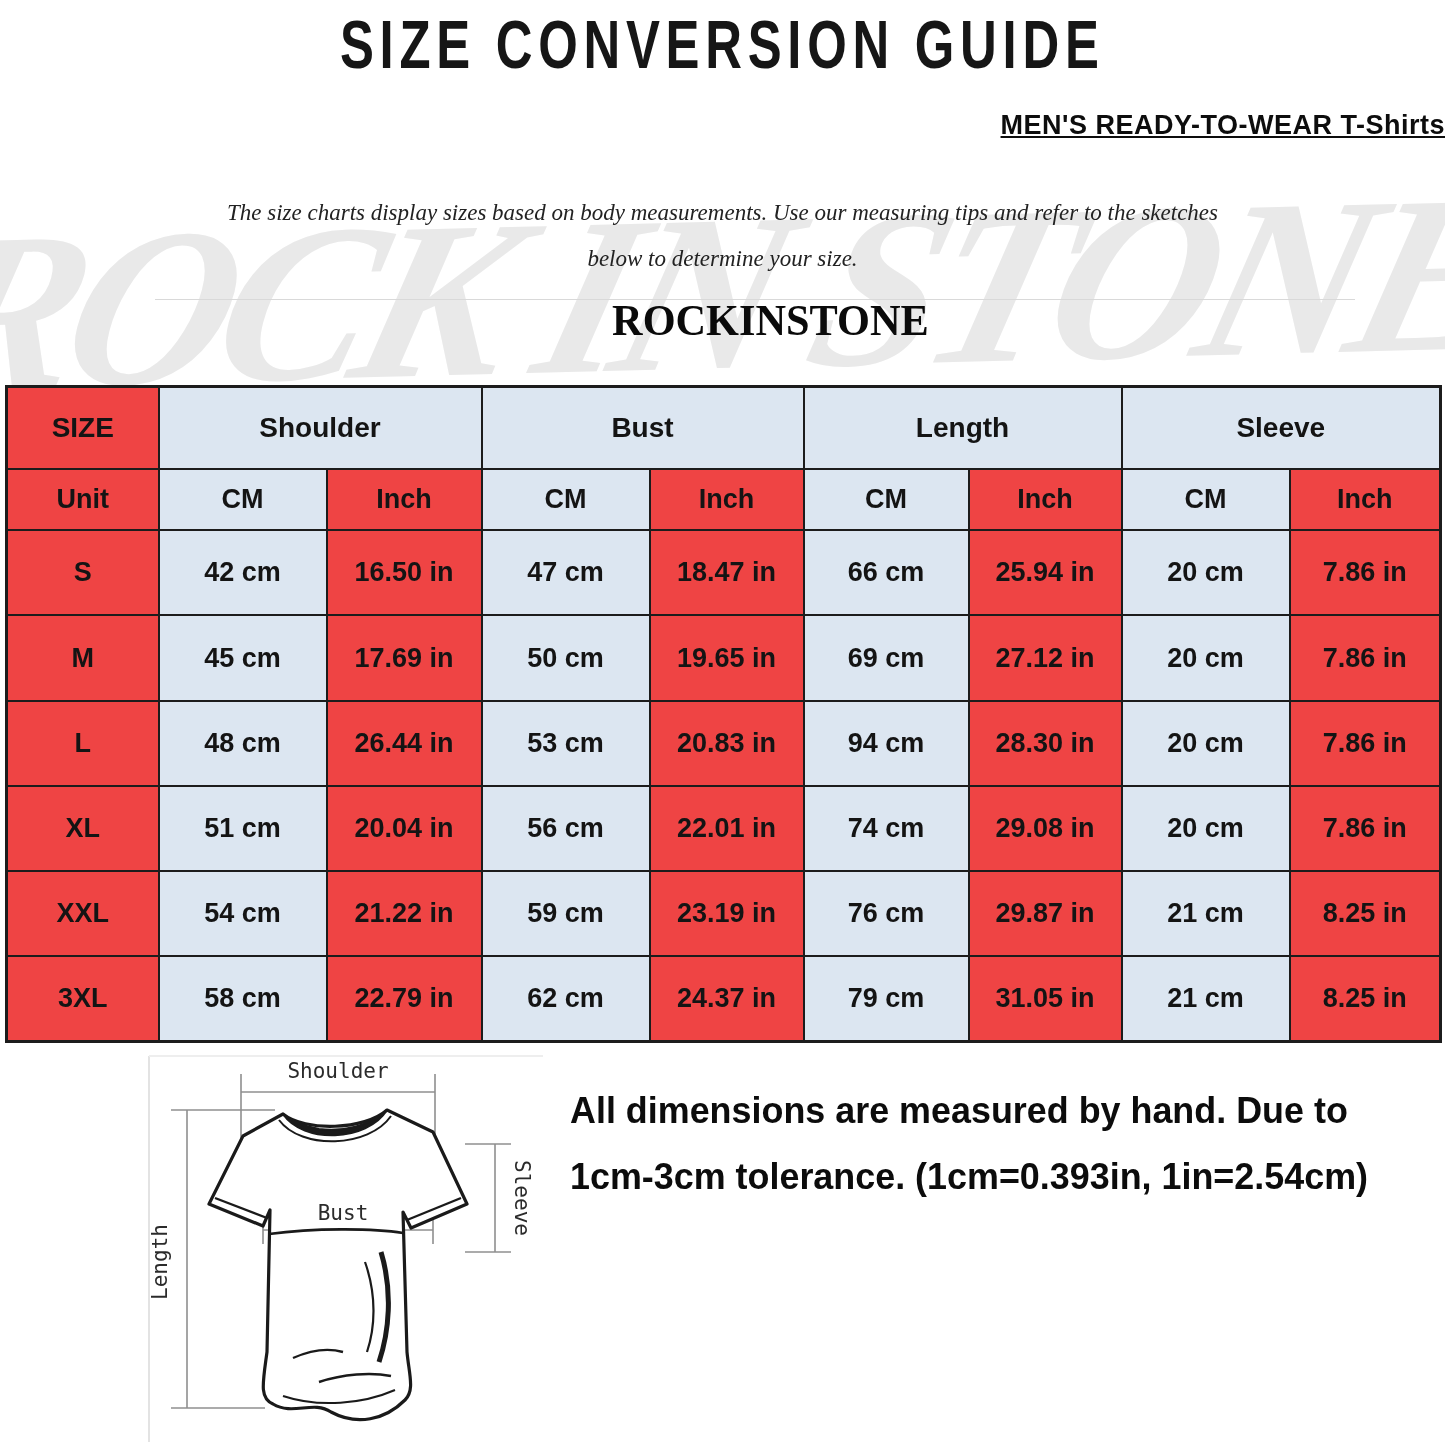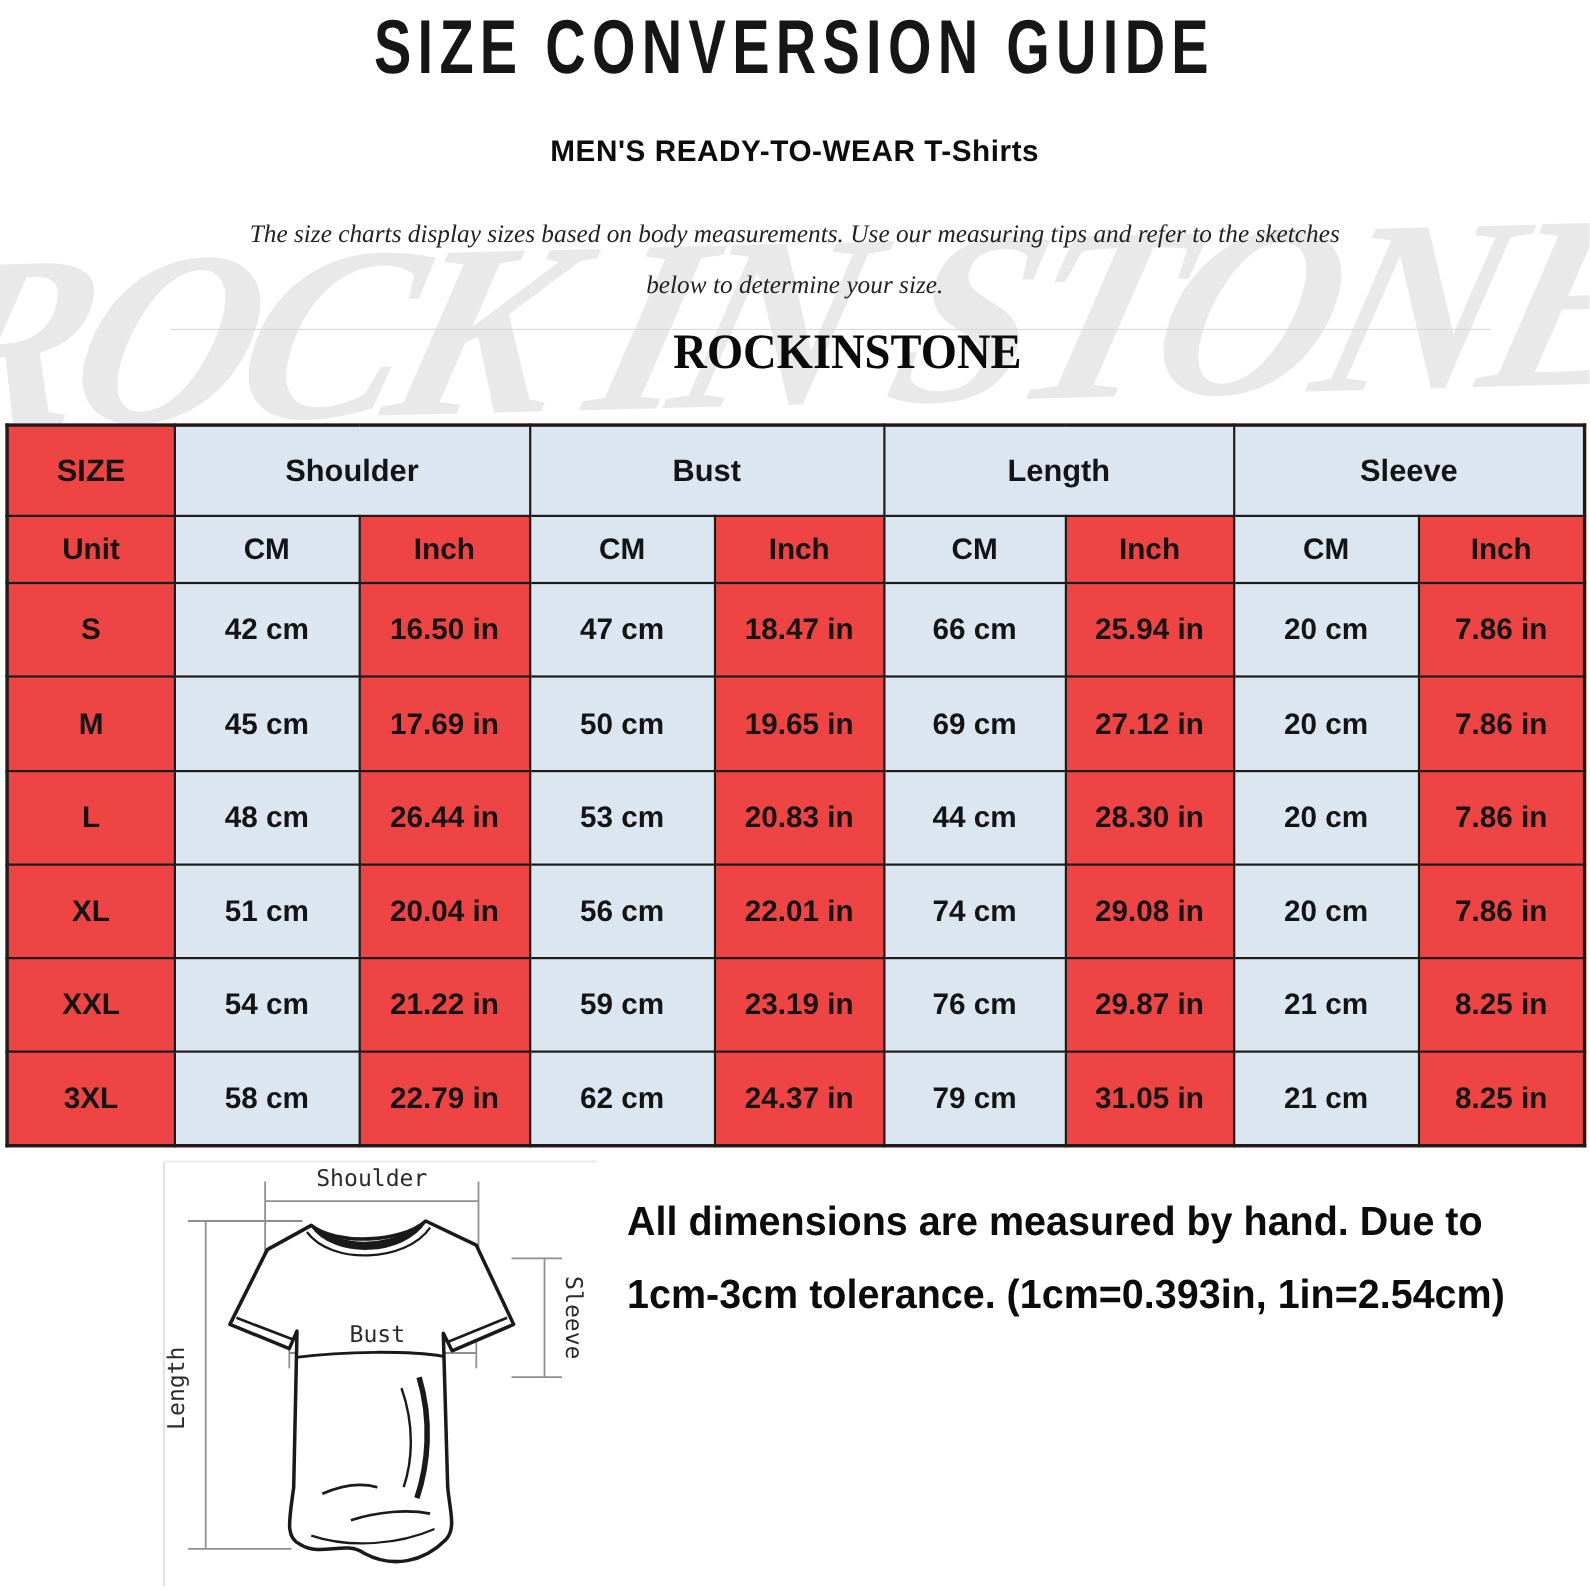--- a/index.html
+++ b/index.html
@@ -20,22 +20,22 @@
 
   
   .main-title{
     position:absolute;top:4px;left:0;width:100%;text-align:center;
   }
   .main-title span{
     display:inline-block;font-weight:700;font-size:62px;letter-spacing:7px;
     transform:scale(0.82,1.12);transform-origin:center top;color:#161616;
   }
   .subtitle{
-    position:absolute;top:122px;left:0;width:100%;text-align:center;
-    font-weight:700;font-size:27px;letter-spacing:0.5px;color:#0d0d0d;
+    position:absolute;top:110px;left:0;width:100%;text-align:right;
+    font-weight:700;font-size:27px;letter-spacing:0.5px;color:#0d0d0d;text-decoration:underline;
   }
   .description{
     position:absolute;top:190px;left:0;width:100%;text-align:center;
     font-family:"Liberation Serif",serif;font-style:italic;
     font-size:23px;line-height:46px;color:#222;
   }
   .thin-rule{
     position:absolute;top:299px;left:155px;width:1200px;height:0;
     border-top:1px solid #d9d9d9;
   }
@@ -160,21 +160,21 @@
         <td>27.12 in</td>
         <td class="hl">20 cm</td>
         <td>7.86 in</td>
       </tr>
       <tr class="data-row">
         <td>L</td>
         <td class="hl">48 cm</td>
         <td>26.44 in</td>
         <td class="hl">53 cm</td>
         <td>20.83 in</td>
-        <td class="hl">44 cm</td>
+        <td class="hl">94 cm</td>
         <td>28.30 in</td>
         <td class="hl">20 cm</td>
         <td>7.86 in</td>
       </tr>
       <tr class="data-row">
         <td>XL</td>
         <td class="hl">51 cm</td>
         <td>20.04 in</td>
         <td class="hl">56 cm</td>
         <td>22.01 in</td>

